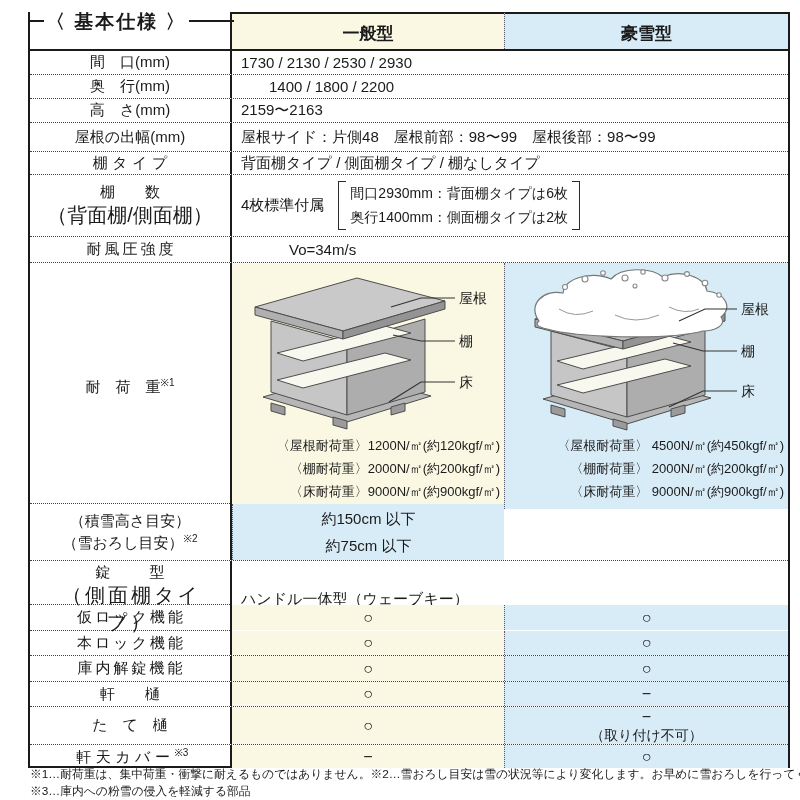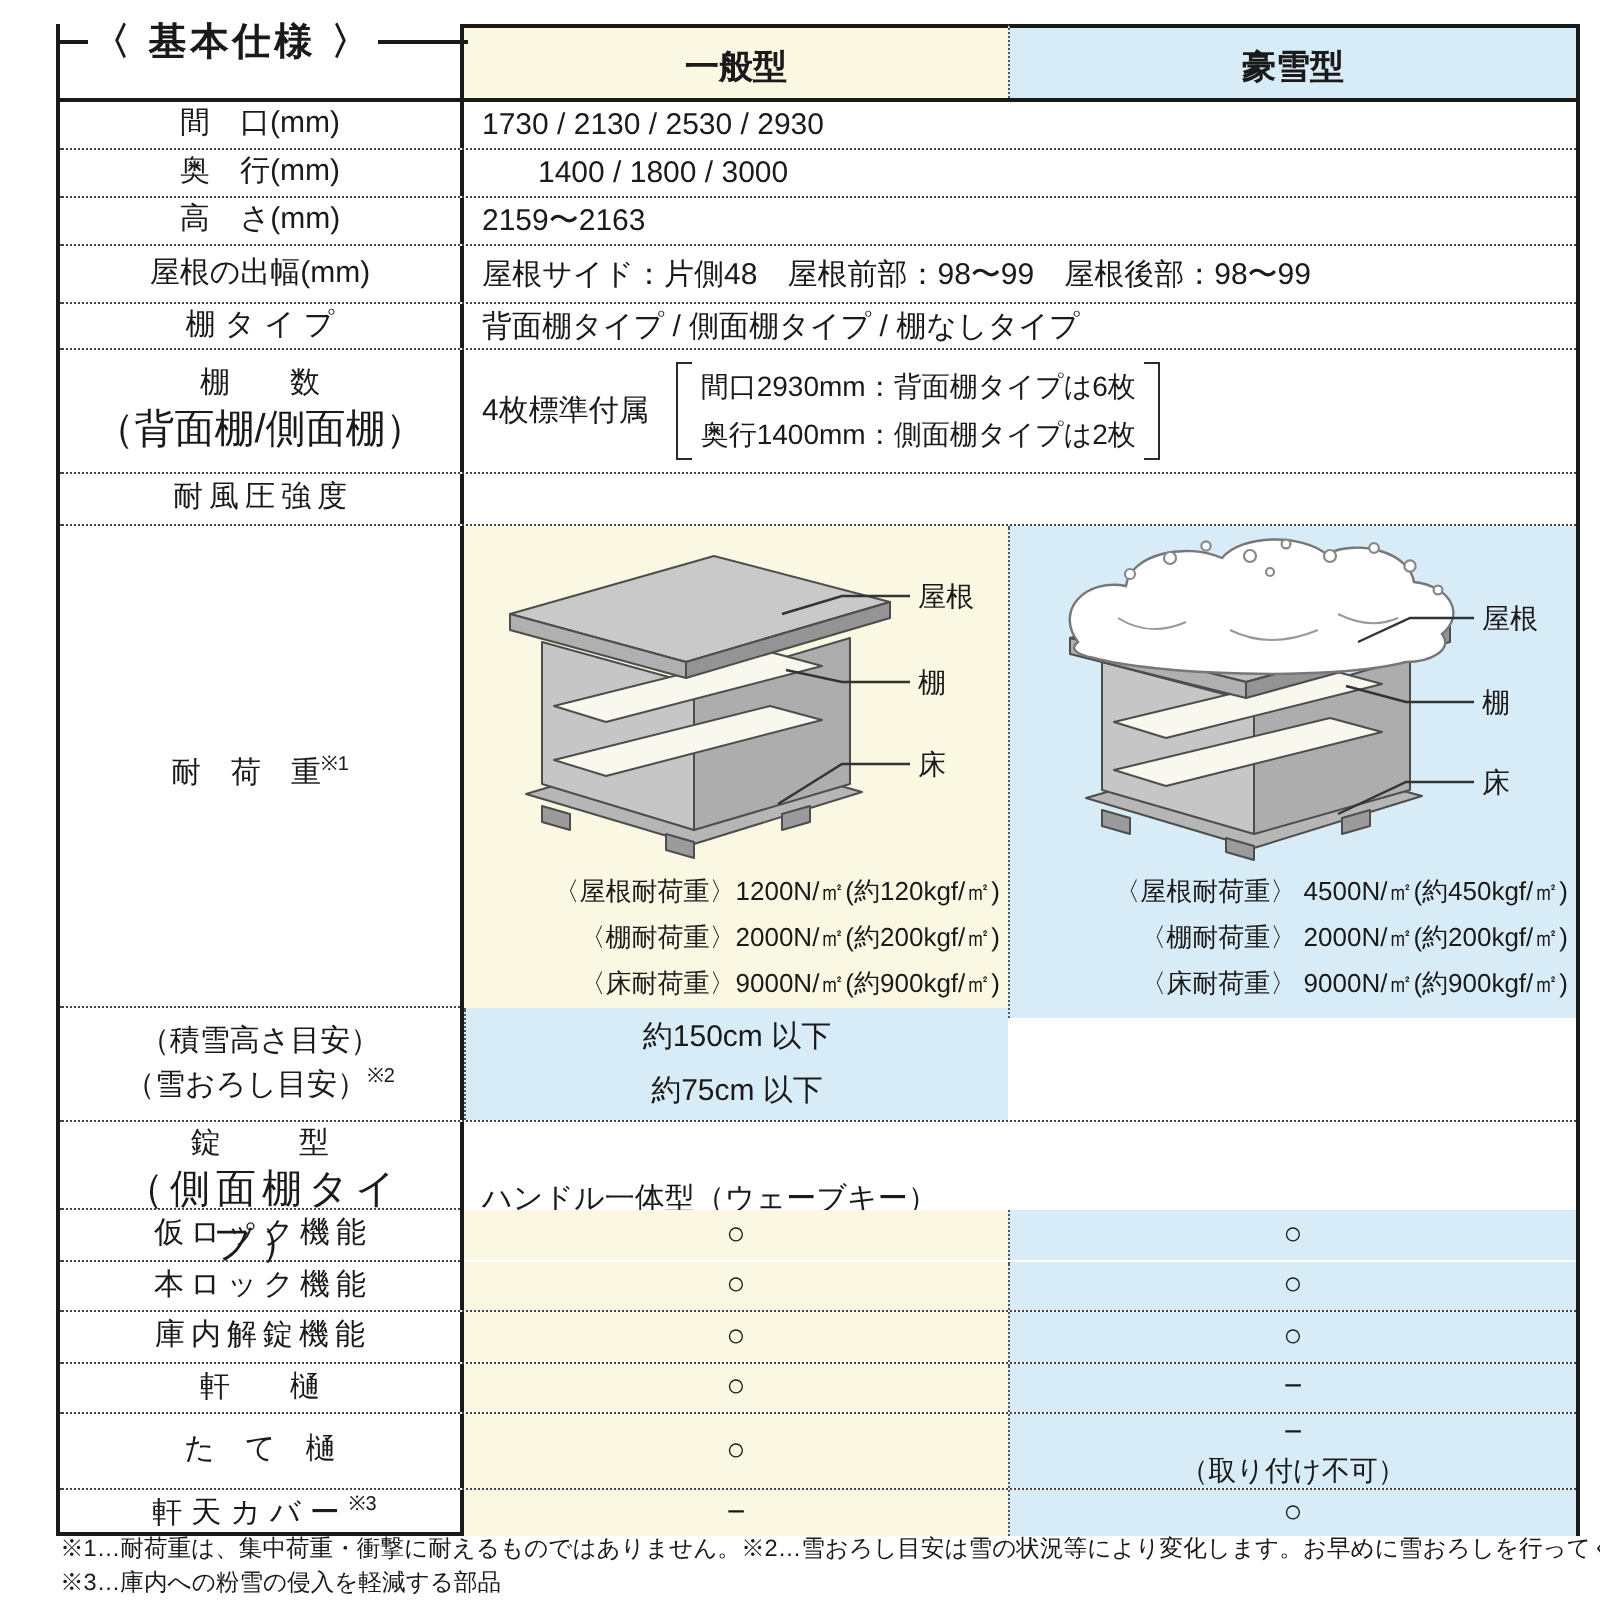--- a/index.html
+++ b/index.html
@@ -134,21 +134,21 @@
       <div class="cell-s hdr-cell">豪雪型</div>
     </div>
 
     <div class="row row-r1 h-r1">
       <div class="lbl">間　口(mm)</div>
       <div class="span-val">1730 / 2130 / 2530 / 2930</div>
     </div>
 
     <div class="row h-r2">
       <div class="lbl">奥　行(mm)</div>
-      <div class="span-val">1400 / 1800 / 3000</div>
+      <div class="span-val">1400 / 1800 / 2200</div>
     </div>
 
     <div class="row h-r3">
       <div class="lbl">高　さ(mm)</div>
       <div class="span-val">2159〜2163</div>
     </div>
 
     <div class="row h-r4">
       <div class="lbl">屋根の出幅(mm)</div>
       <div class="span-val">屋根サイド：片側48　屋根前部：98〜99　屋根後部：98〜99</div>
@@ -170,20 +170,21 @@
           <span class="note-bracket">
             <div>間口2930mm：背面棚タイプは6枚</div>
             <div>奥行1400mm：側面棚タイプは2枚</div>
           </span>
         </div>
       </div>
     </div>
 
     <div class="row h-r7">
       <div class="lbl ls2">耐風圧強度</div>
+      <div class="span-val">Vo=34m/s</div>
     </div>
 
     <div class="row h-load">
       <div class="lbl">
         <span><span>耐　荷　重</span><span class="sup">※1</span></span>
       </div>
 
       <div class="cell-g load-cell">
         <svg class="load-svg" width="250" height="164" viewBox="0 0 250 164">
           <g stroke="#4d4d4d" stroke-width="1" stroke-linejoin="round">

